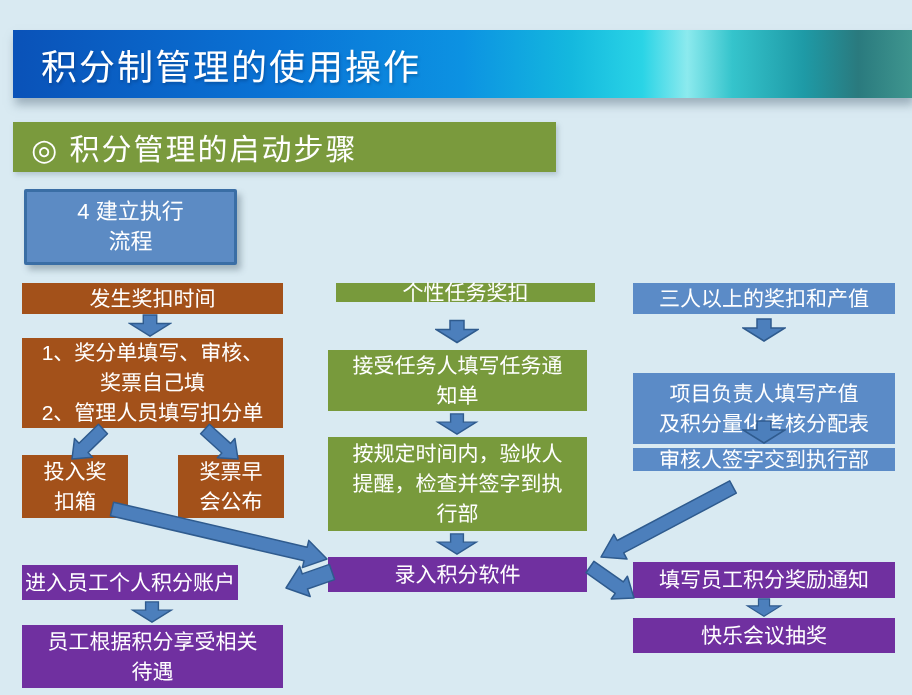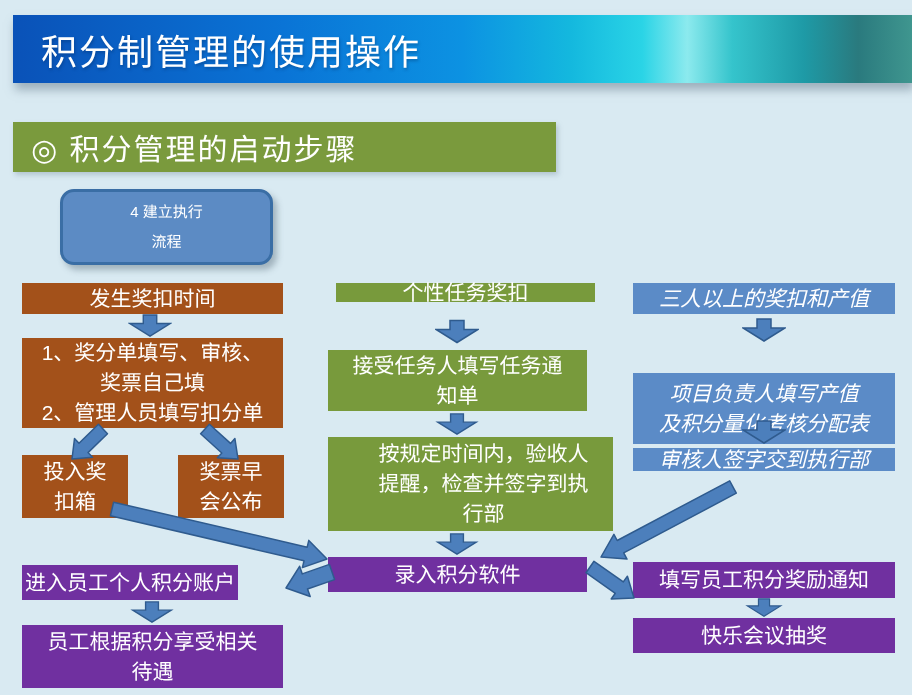--- a/index.html
+++ b/index.html
@@ -5,21 +5,21 @@
   html,body{margin:0;padding:0;}
   body{font-family:"Liberation Sans","DejaVu Sans",sans-serif;}
   .slide{
     position:relative;
     width:912px;height:695px;
     background:var(--background,#D9EAF2);
     overflow:hidden;
   }
   
   .banner{
-    position:absolute;left:13px;top:15px;width:899px;height:68px;
+    position:absolute;left:13px;top:30px;width:899px;height:68px;
     background:linear-gradient(90deg,
       #0A52B8 0%, #0A74D6 30%, #0C92E2 50%, #14B8DE 62%,
       #2AD4E6 70%, #8CEAEE 75%, #35C4CC 80%, #1E9AA6 88%,
       #2A7A7E 94%, #3F968F 100%);
     box-shadow:2px 7px 9px rgba(110,130,145,.55);
     display:flex;align-items:center;
   }
   .banner-title{
     color:#fff;font-size:36px;letter-spacing:2px;
     padding-left:28px;font-weight:400;
@@ -33,35 +33,35 @@
     box-shadow:2px 3px 5px rgba(110,130,145,.35);
   }
   .section-title{
     color:#fff;font-size:30px;letter-spacing:2px;padding-left:18px;font-weight:400;
   }
   
   .step-badge{
     position:absolute;left:24px;top:189px;width:207px;height:70px;
     background:var(--step-fill,#5C8BC4);
     border:3px solid var(--step-border,#3A6EA5);
-    border-radius:14px;
+    border-radius:2px;
     box-shadow:4px 5px 6px rgba(90,110,125,.45);
     display:flex;align-items:center;justify-content:center;text-align:center;
-    color:#fff;font-size:15px;line-height:30px;white-space:pre-line;margin-left:36px;
+    color:#fff;font-size:22px;line-height:30px;white-space:pre-line;
   }
   
   .box{
     position:absolute;
     display:flex;align-items:center;justify-content:center;
     text-align:center;color:#fff;
     font-size:21px;line-height:30px;white-space:pre-line;
   }
   .brown{background:var(--box-brown,#A3511A);}
   .green{background:var(--box-green,#789A3C);}
-  .blue{background:var(--box-blue,#5B8BC7);font-style:italic;}
+  .blue{background:var(--box-blue,#5B8BC7);}
   .purple{background:var(--box-purple,#7030A0);}
   
   .sarrow{position:absolute;}
   .sarrow svg{display:block;width:100%;height:100%;}
   
   .overlay{
     position:absolute;left:0;top:0;width:912px;height:695px;
     pointer-events:none;z-index:5;
   }
 </style>
@@ -89,21 +89,21 @@
 扣箱</div>
   <div class="box brown" style="left:178px;top:455px;width:106px;height:63px;">奖票早
 会公布</div>
   <div class="box purple" style="left:22px;top:565px;width:216px;height:35px;">进入员工个人积分账户</div>
   <div class="box purple" style="left:22px;top:625px;width:261px;height:63px;">员工根据积分享受相关
 待遇</div>
 
   <div class="box green" style="left:328px;top:283px;width:259px;height:19px;margin-left:8px;">个性任务奖扣</div>
   <div class="box green" style="left:328px;top:350px;width:259px;height:61px;">接受任务人填写任务通
 知单</div>
-  <div class="box green" style="left:328px;top:437px;width:259px;height:94px;padding-left:26px;">按规定时间内，验收人
+  <div class="box green" style="left:328px;top:437px;width:259px;height:94px;">按规定时间内，验收人
 提醒，检查并签字到执
 行部</div>
   <div class="box purple" style="left:328px;top:557px;width:259px;height:35px;">录入积分软件</div>
 
   <div class="box blue" style="left:633px;top:283px;width:262px;height:31px;">三人以上的奖扣和产值</div>
   <div class="box blue" style="left:633px;top:345px;width:262px;height:71px;margin-top:28px;">项目负责人填写产值
 及积分量化考核分配表</div>
   <div class="box blue" style="left:633px;top:448px;width:262px;height:23px;">审核人签字交到执行部</div>
   <div class="box purple" style="left:633px;top:562px;width:262px;height:36px;">填写员工积分奖励通知</div>
   <div class="box purple" style="left:633px;top:618px;width:262px;height:35px;">快乐会议抽奖</div>

